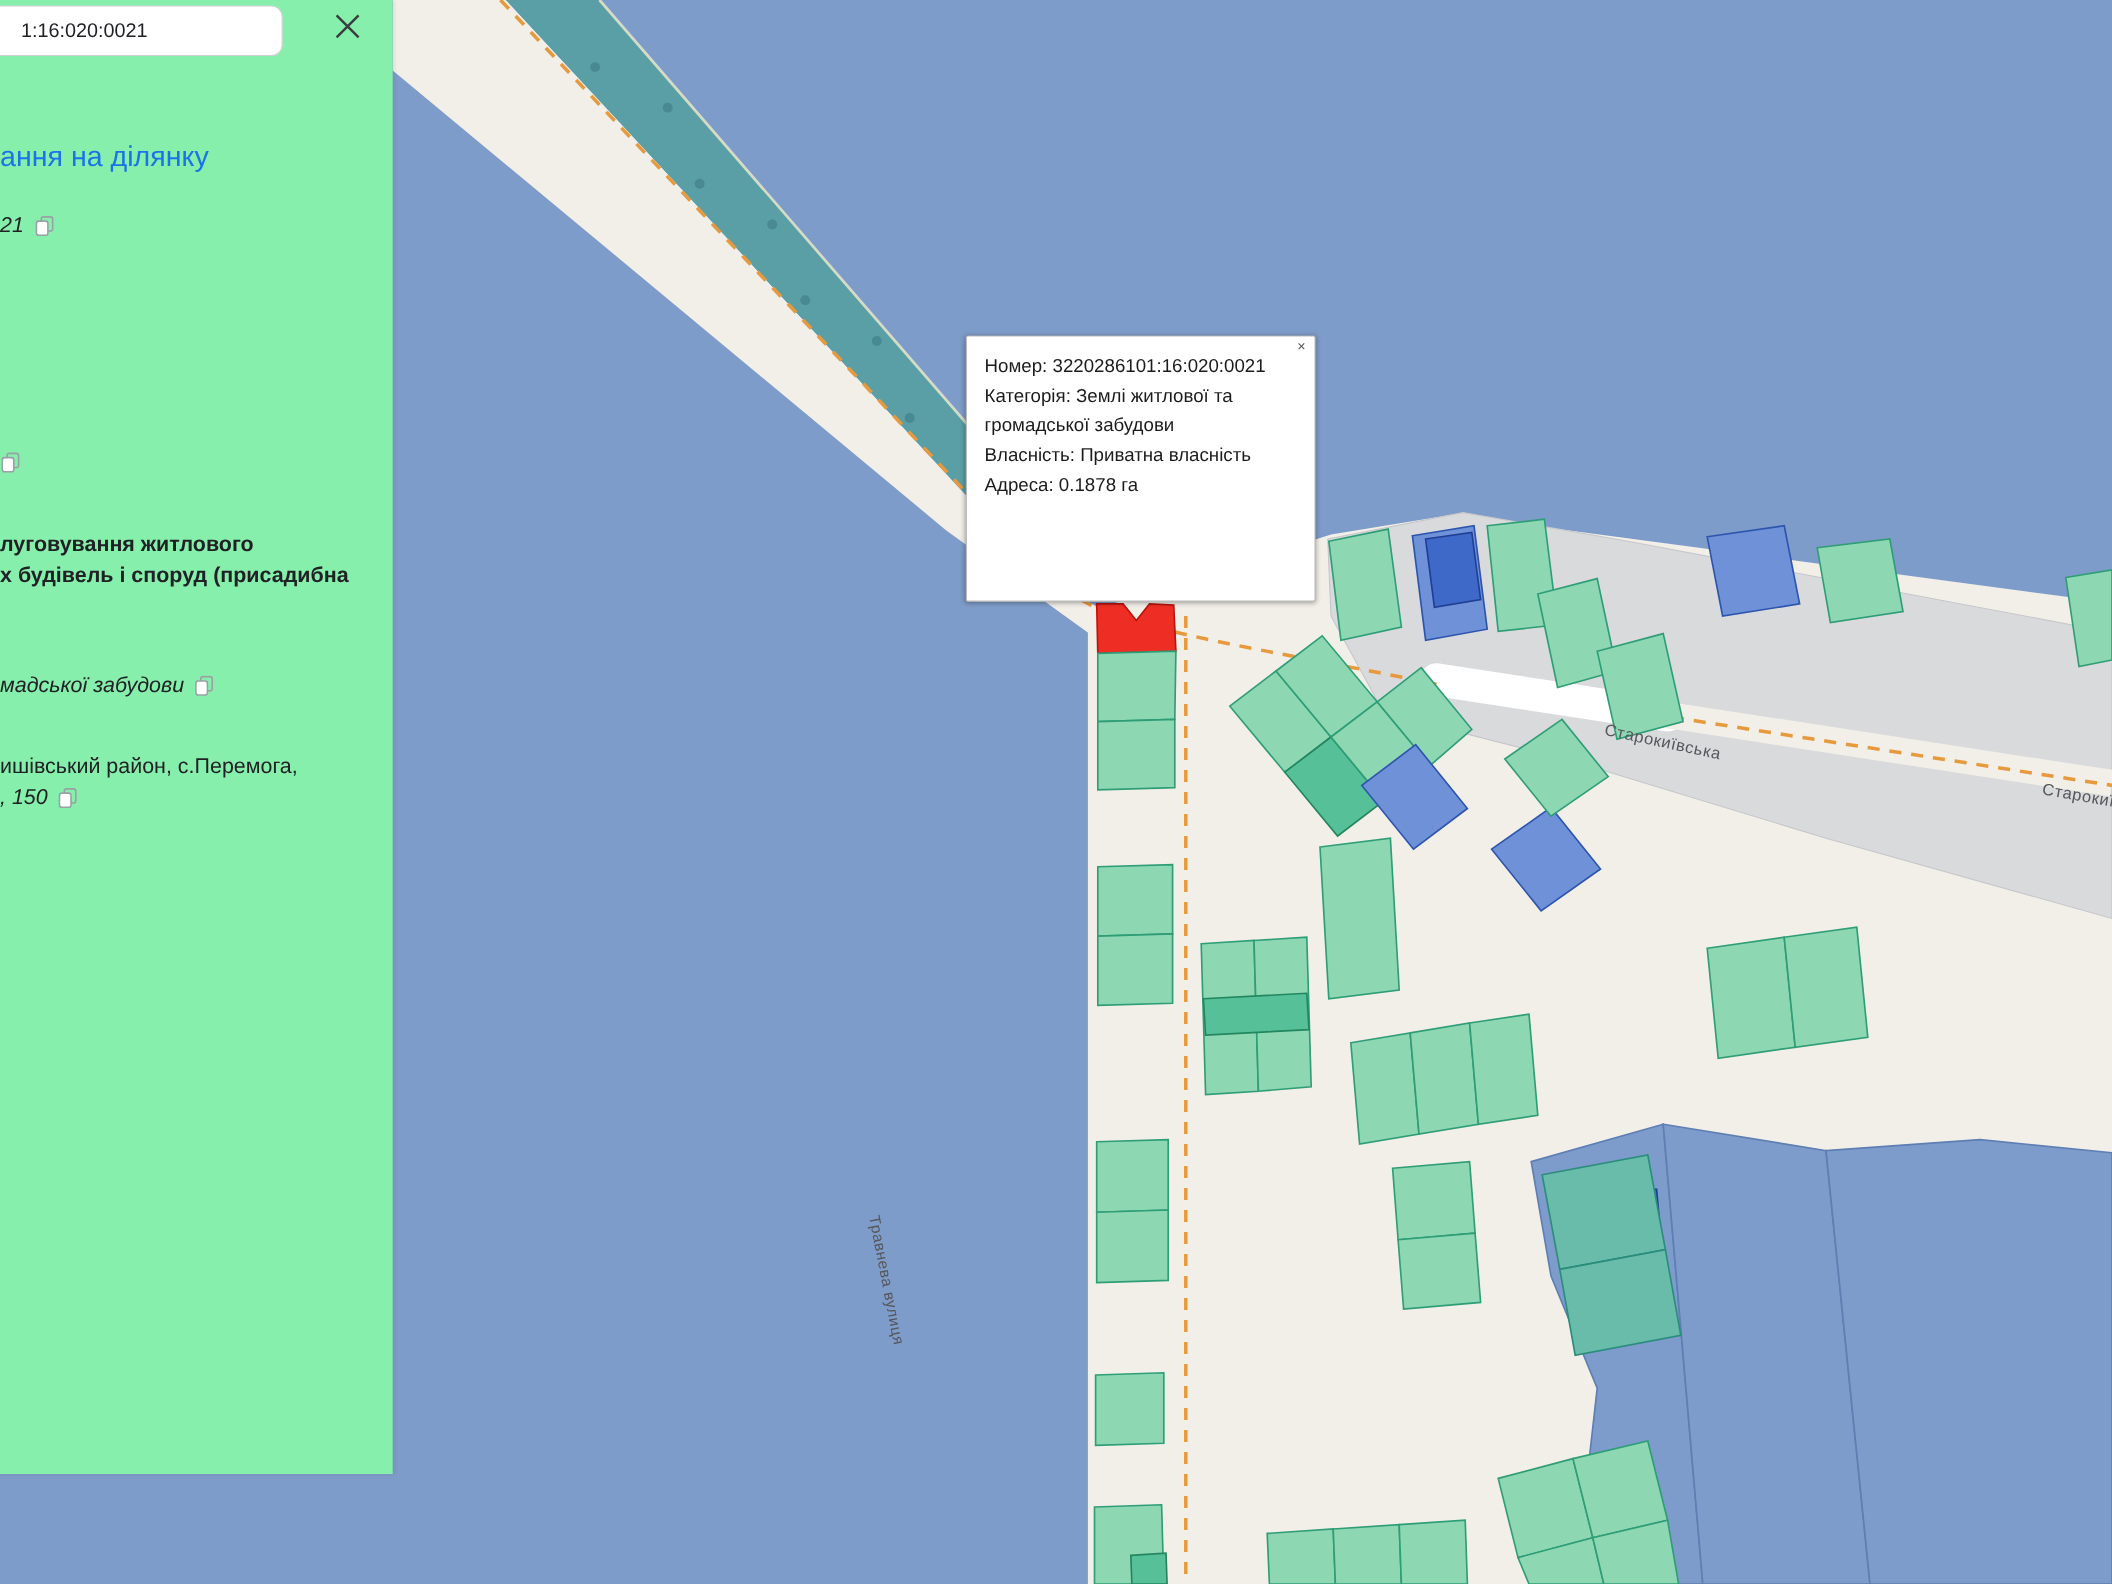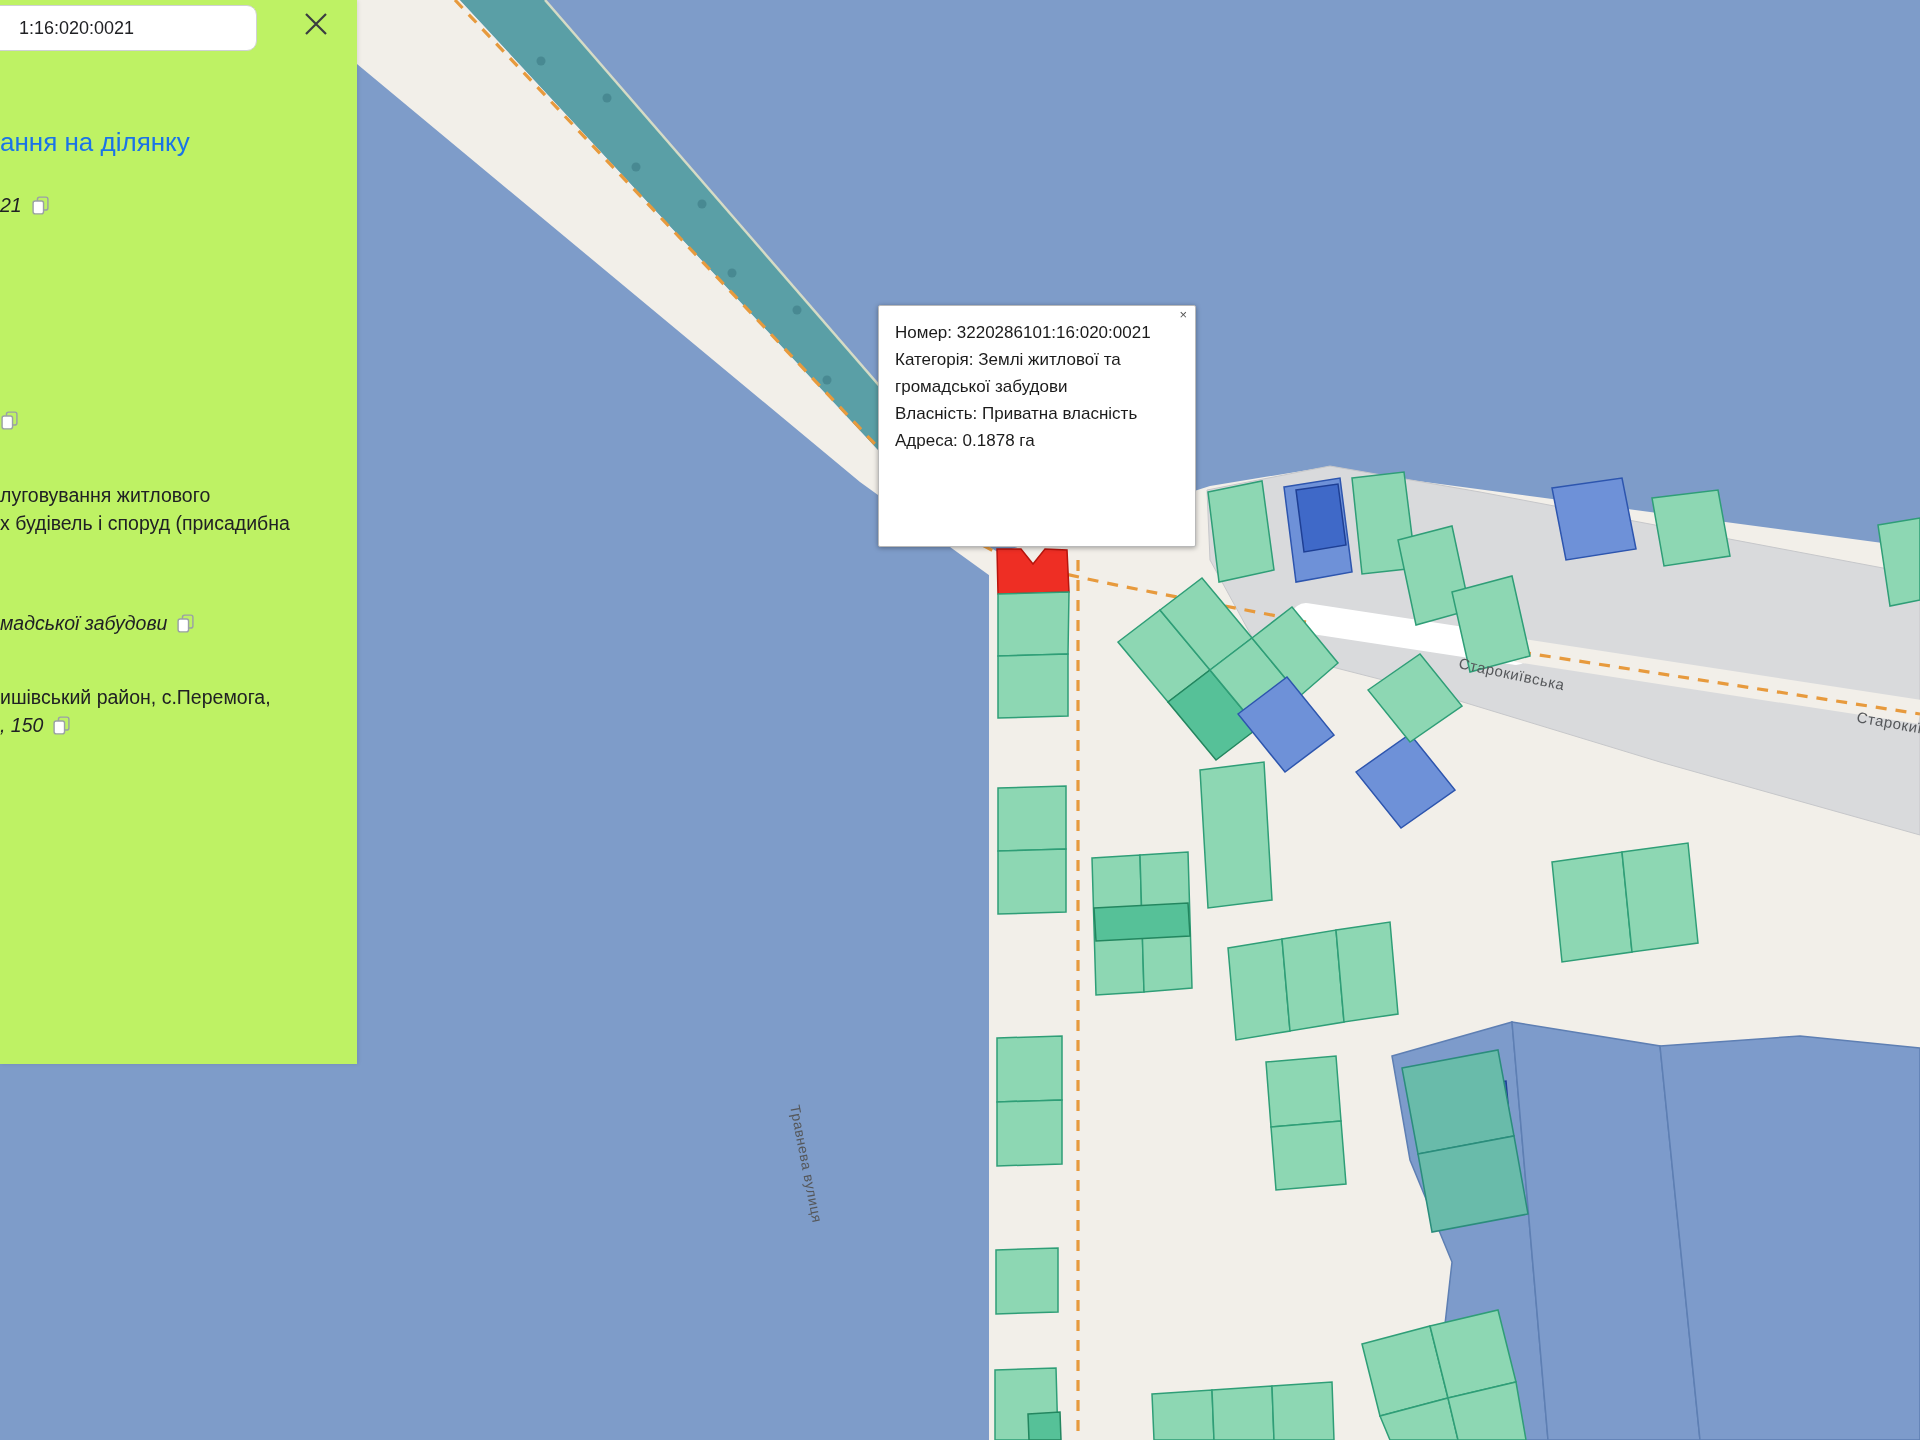--- a/index.html
+++ b/index.html
@@ -30,32 +30,32 @@
 
   
   .popup { position:absolute; left:878px; top:305px; width:318px; min-height:242px; z-index:6;
            background:#fff; border:1px solid #b9b9b9; border-radius:2px;
            box-shadow:0 1px 5px rgba(0,0,0,.35); padding:13px 16px 14px;
            font-size:17px; line-height:27px; color:#1b1b1b; }
   .popup .field b { font-weight:normal; }
   .popup-close { position:absolute; top:2px; right:8px; font-size:13px; color:#555; cursor:pointer; line-height:13px; }
 
   
-  .sidebar { position:absolute; left:0; top:0; width:357px; height:1064px; background:#bef264; z-index:10;
+  .sidebar { position:absolute; left:0; top:0; width:357px; height:1340px; background:#86efac; z-index:10;
              overflow:hidden; box-shadow:1px 0 4px rgba(0,0,0,.10);padding-left:24px; }
   .search-input { position:absolute; left:-48px; top:5px; width:305px; height:46px;
                   border:1px solid #cfd1d4; border-radius:10px; padding-left:66px;
                   font-size:18px; color:#202124; outline:none; background:#fff;
                   font-family:"Liberation Sans", sans-serif; }
   .close-btn { position:absolute; left:302px; top:10px; width:30px; height:30px; cursor:pointer; }
   .order-link { position:absolute; left:0; top:127px; font-size:26px; color:#1a73e8;
                 text-decoration:none; cursor:pointer; white-space:nowrap; }
   .frag { position:absolute; left:0; font-size:19.5px; color:#202124; white-space:nowrap; }
   .frag.row { display:flex; align-items:center; gap:9px;font-style:italic; }
-  .frag.block div { line-height:28px; }
+  .frag.block div { line-height:28px;font-weight:bold; }
   .copy-icon { width:19px; height:19px; flex:0 0 auto; cursor:pointer; }
   .copy-icon rect { fill:none; stroke:#9aa0a6; stroke-width:1.5; }
   .copy-icon .front { fill:#fff; }
 </style>
 </head>
 <body>
 
 <svg class="map-svg" viewBox="0 0 1920 1440">
   <rect class="water" x="0" y="0" width="1920" height="1440"></rect>
 

